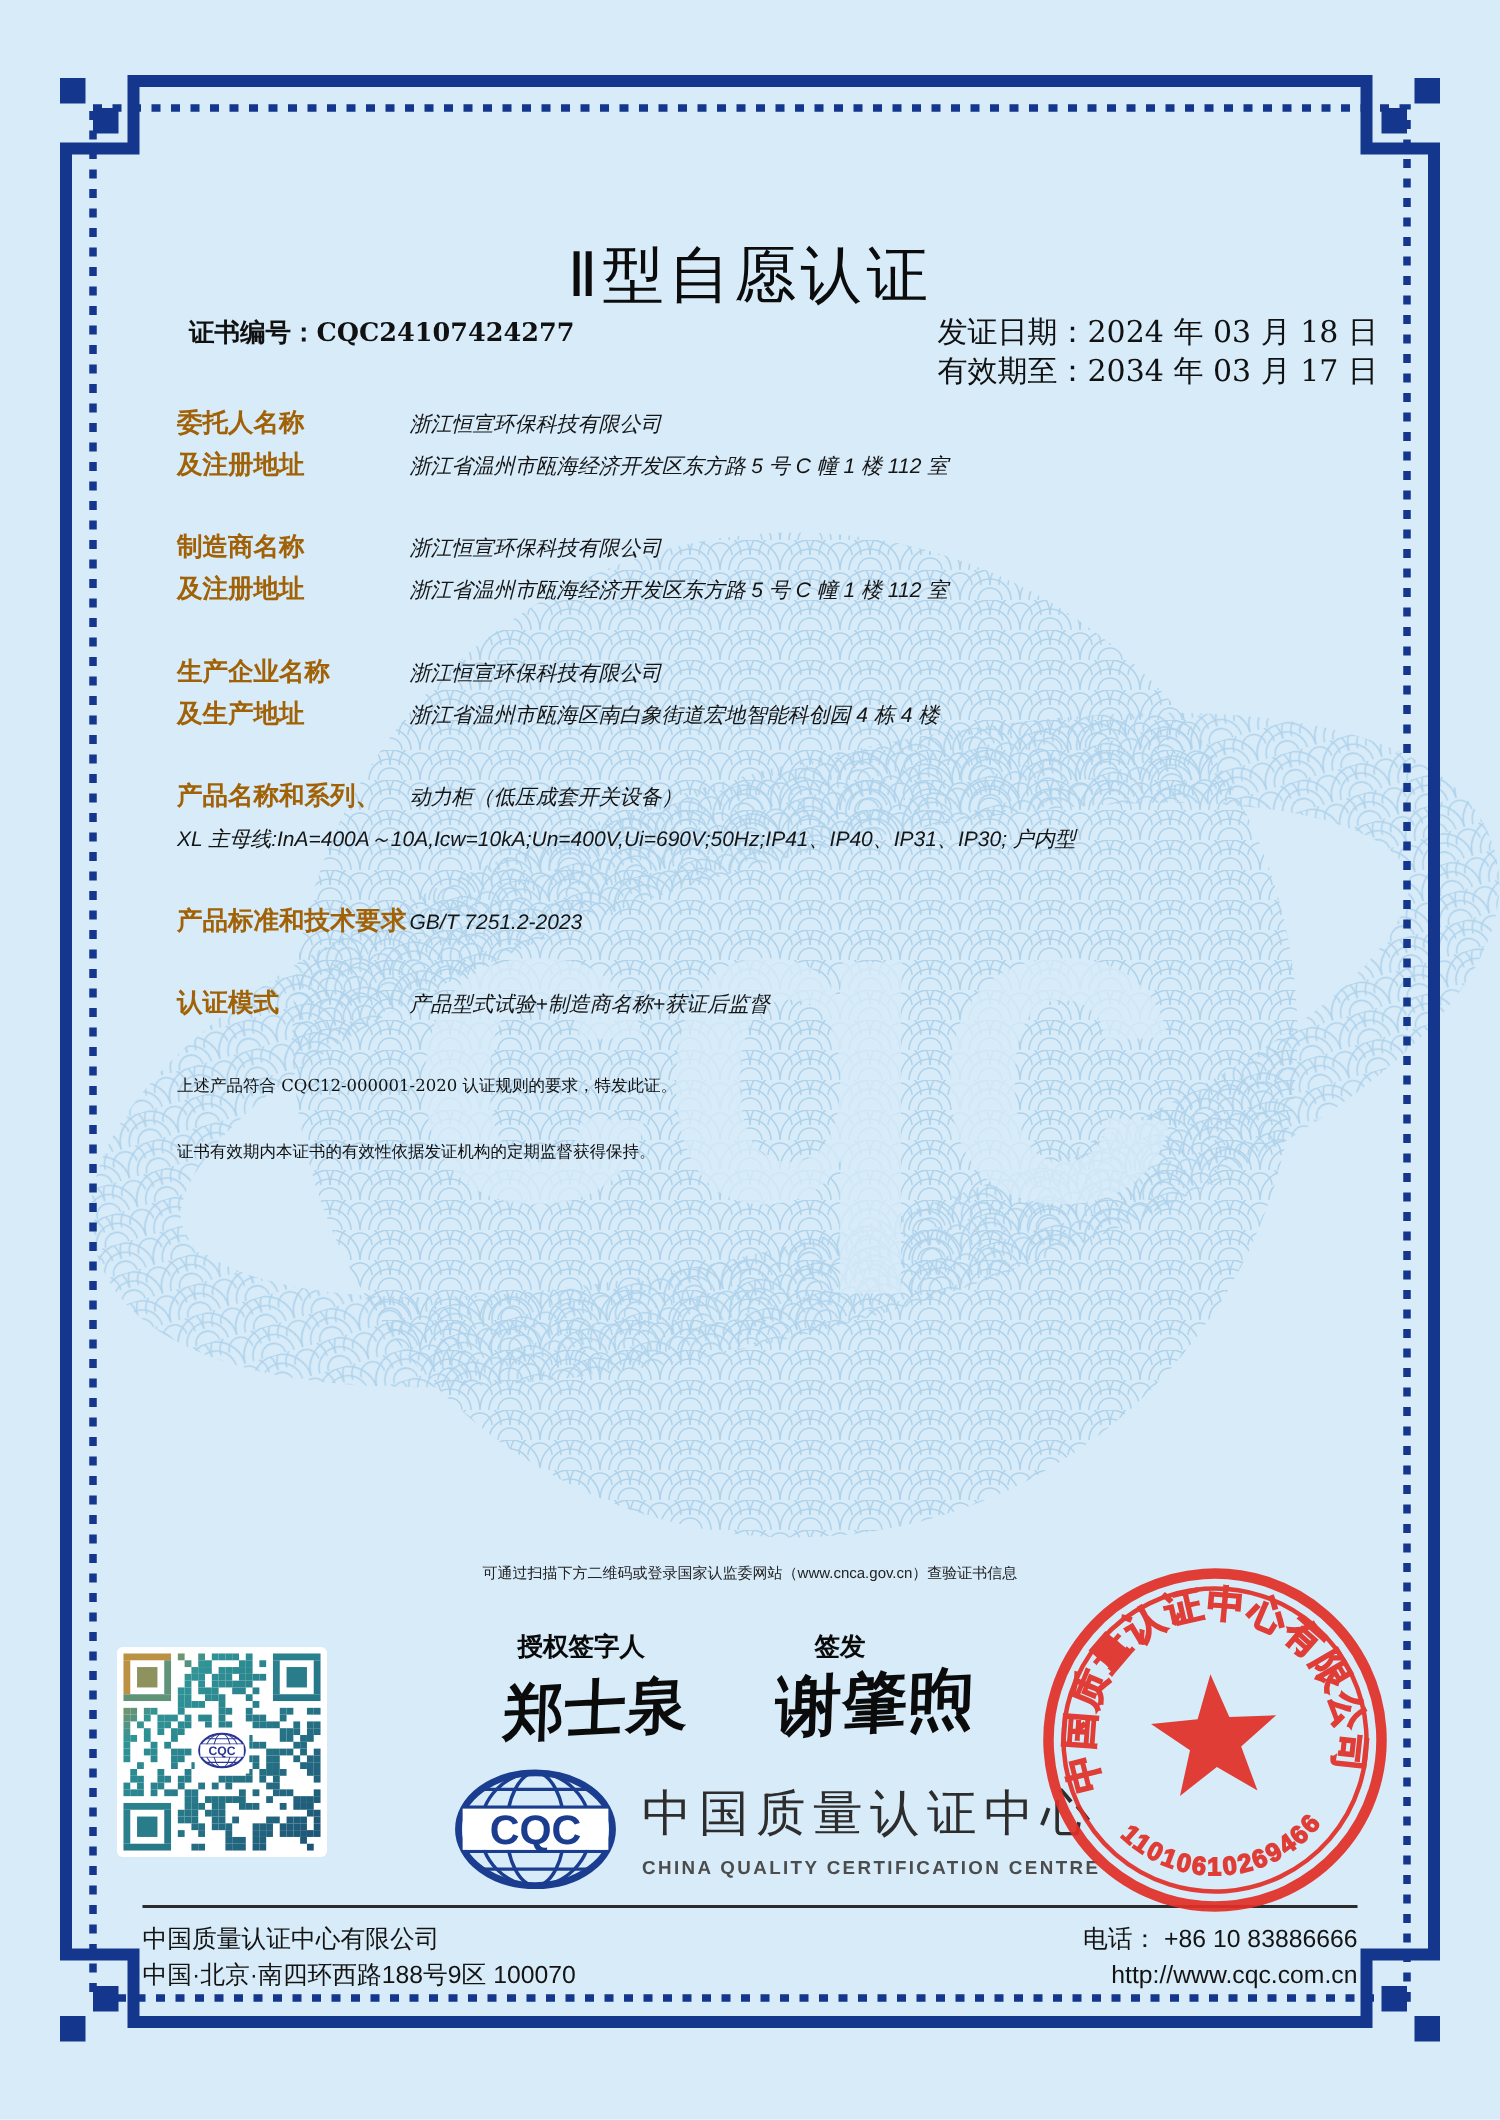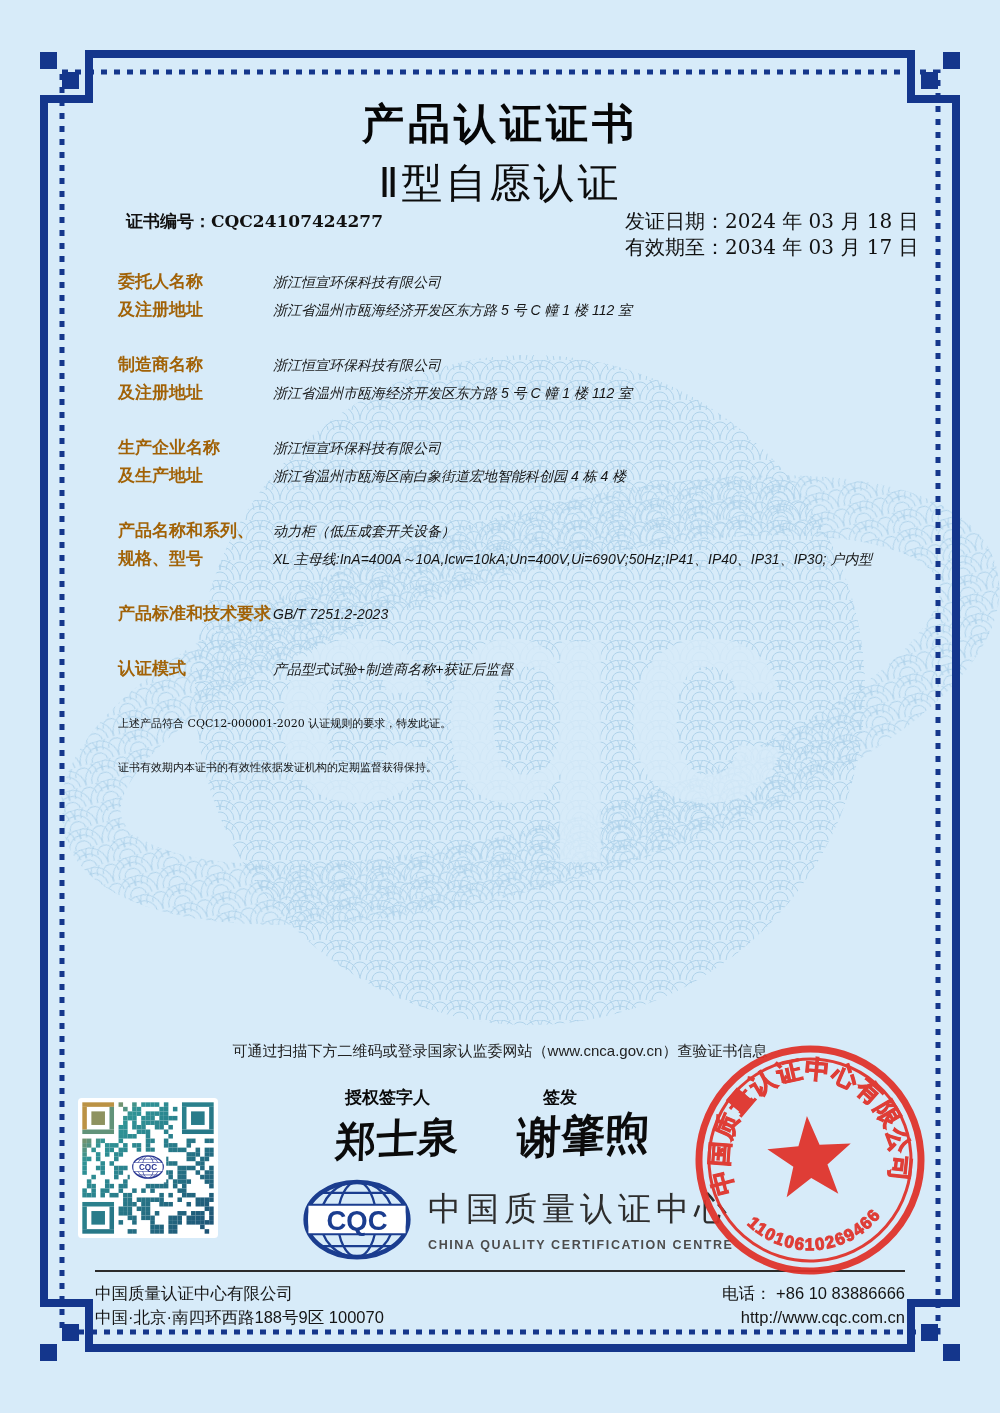--- a/index.html
+++ b/index.html
@@ -21,21 +21,21 @@
   .meta-left{position:absolute;top:210px;left:126px;font-size:17px;font-weight:bold;}
   .meta-right{position:absolute;top:208px;left:625px;font-size:20px;font-weight:normal;line-height:26px;}
 
   .fields{position:absolute;top:268px;left:118px;width:792px;}
   .section{margin-bottom:27px;}
   .frow{display:flex;line-height:28px;}
   .flabel{width:155px;flex:0 0 155px;font-weight:bold;font-size:17px;color:#a16207;}
   .fvalue{flex:1;font-size:14px;color:#151515;font-style:italic;}
   .statement{margin:14px 0 16px 0;font-size:11px;line-height:28px;color:#101010;}
 
-  .note{position:absolute;top:1042px;left:0;width:100%;text-align:center;font-size:15px;color:#222;}
+  .note{position:absolute;top:1042px;left:0;width:100%;text-align:center;font-size:10px;color:#222;}
   .sig-label{position:absolute;font-size:17px;font-weight:bold;text-align:center;color:#0a0a0a;}
   .sig-auth{top:1086px;left:325px;width:125px;}
   .sig-issue{top:1086px;left:505px;width:110px;}
   .sig-name{position:absolute;text-align:center;color:#0b0b0b;
             font-family:"DejaVu Serif","Liberation Serif",serif;font-weight:600;
             transform:rotate(-3deg) skewX(-5deg);}
   .sig-name1{top:1112px;left:312px;width:170px;font-size:41px;}
   .sig-name2{top:1106px;left:478px;width:210px;font-size:44px;}
 
   .qr{position:absolute;left:78px;top:1098px;}
@@ -107,21 +107,20 @@
         <rect x="921" y="72" width="17" height="17"></rect>
       <rect x="40" y="1344" width="17" height="17"></rect>
         <rect x="62" y="1324" width="17" height="17"></rect>
       <rect x="943" y="1344" width="17" height="17"></rect>
         <rect x="921" y="1324" width="17" height="17"></rect>
       <rect x="62" y="72" width="876" height="1260" fill="none" stroke="#14368c" stroke-width="5" stroke-dasharray="6 7"></rect>
     </g>
   </svg>
 
   <div class="content">
-    <div class="title">产品认证证书</div>
     <div class="subtitle">Ⅱ型自愿认证</div>
 
     <div class="meta-left kai">
       <span>证书编号：</span><span>CQC24107424277</span>
     </div>
     <div class="meta-right kai">
       <div>
         <span>发证日期：</span><span>2024 年 03 月 18 日</span>
       </div>
       <div>
@@ -159,21 +158,20 @@
           <div class="flabel">及生产地址</div>
           <div class="fvalue">浙江省温州市瓯海区南白象街道宏地智能科创园 4 栋 4 楼</div>
         </div>
       </div>
       <div class="section">
         <div class="frow">
           <div class="flabel">产品名称和系列、</div>
           <div class="fvalue">动力柜（低压成套开关设备）</div>
         </div>
         <div class="frow">
-          <div class="flabel">规格、型号</div>
           <div class="fvalue">XL 主母线:InA=400A～10A,Icw=10kA;Un=400V,Ui=690V;50Hz;IP41、IP40、IP31、IP30; 户内型</div>
         </div>
       </div>
       <div class="section">
         <div class="frow">
           <div class="flabel">产品标准和技术要求</div>
           <div class="fvalue">GB/T 7251.2-2023</div>
         </div>
       </div>
       <div class="section">

